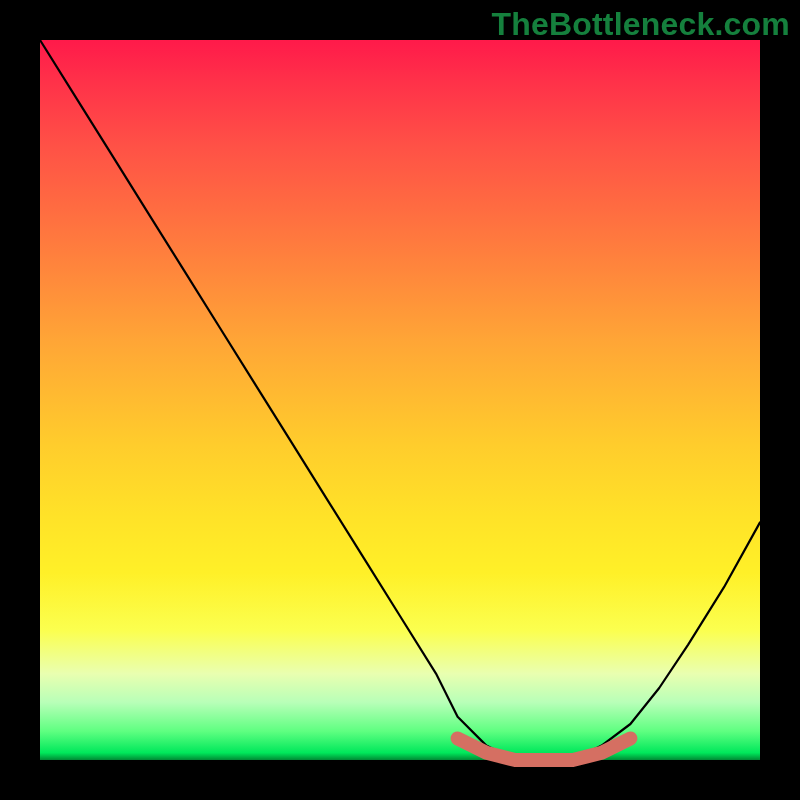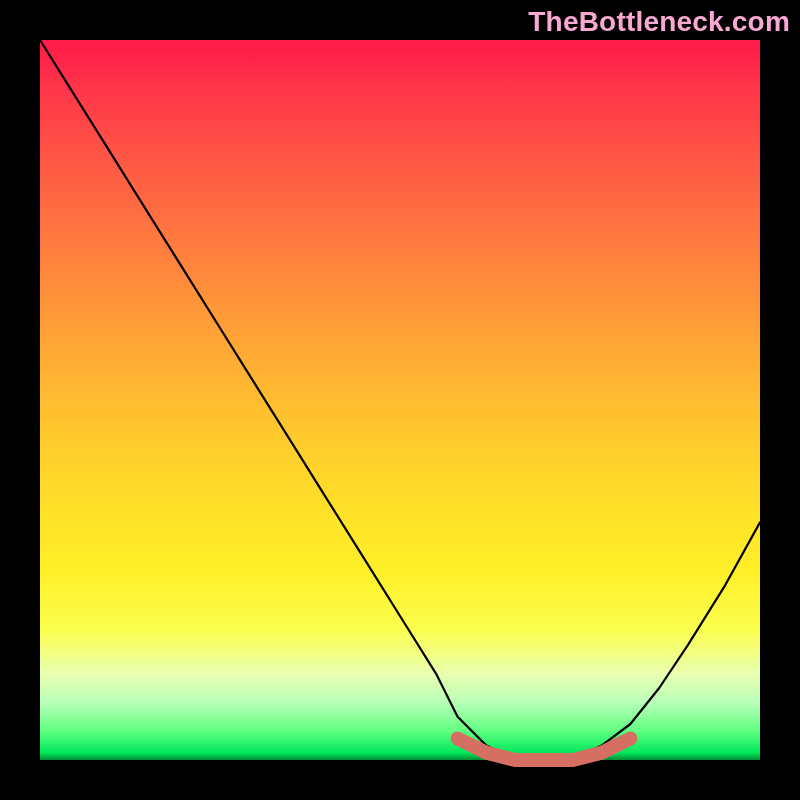--- a/index.html
+++ b/index.html
@@ -8,23 +8,23 @@
     position: relative;
     width: 800px;
     height: 800px;
     background: #000;
   }
   .watermark {
     position: absolute;
     top: 6px;
     right: 10px;
     font-family: Arial, Helvetica, sans-serif;
-    font-size: 28px;
+    font-size: 32px;
     font-weight: 600;
-    color: #f9a8d4;
+    color: #15803d;
     letter-spacing: 0.2px;
     z-index: 5;
   }
   .plot-area {
     position: absolute;
     left: 40px;
     top: 40px;
     width: 720px;
     height: 720px;
     background: linear-gradient(

